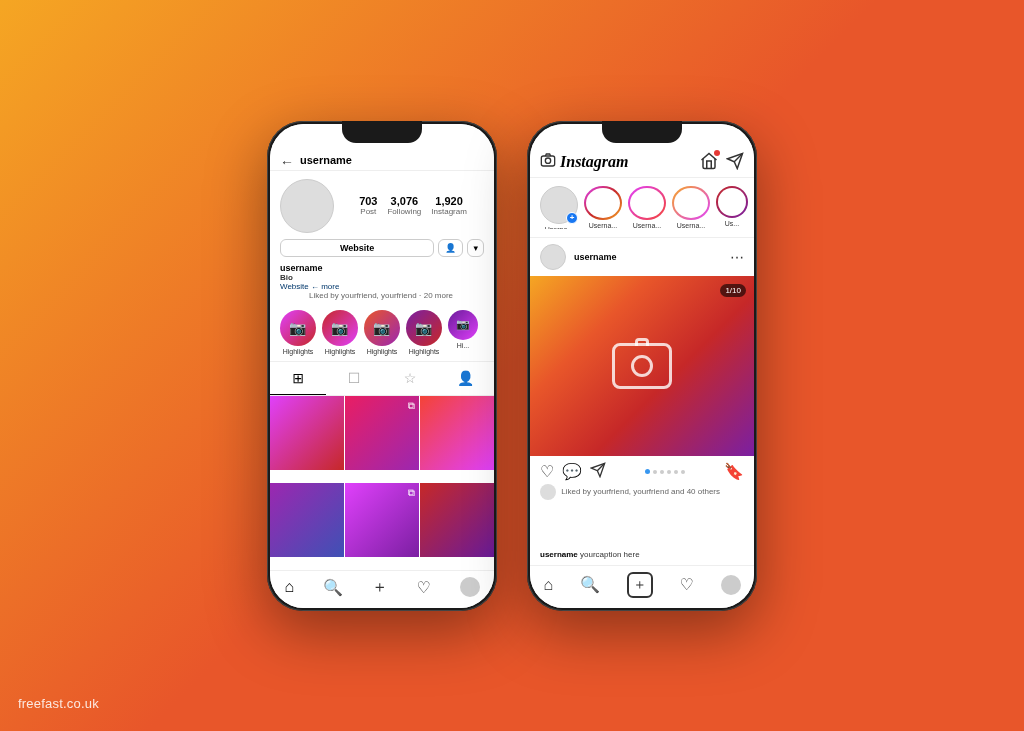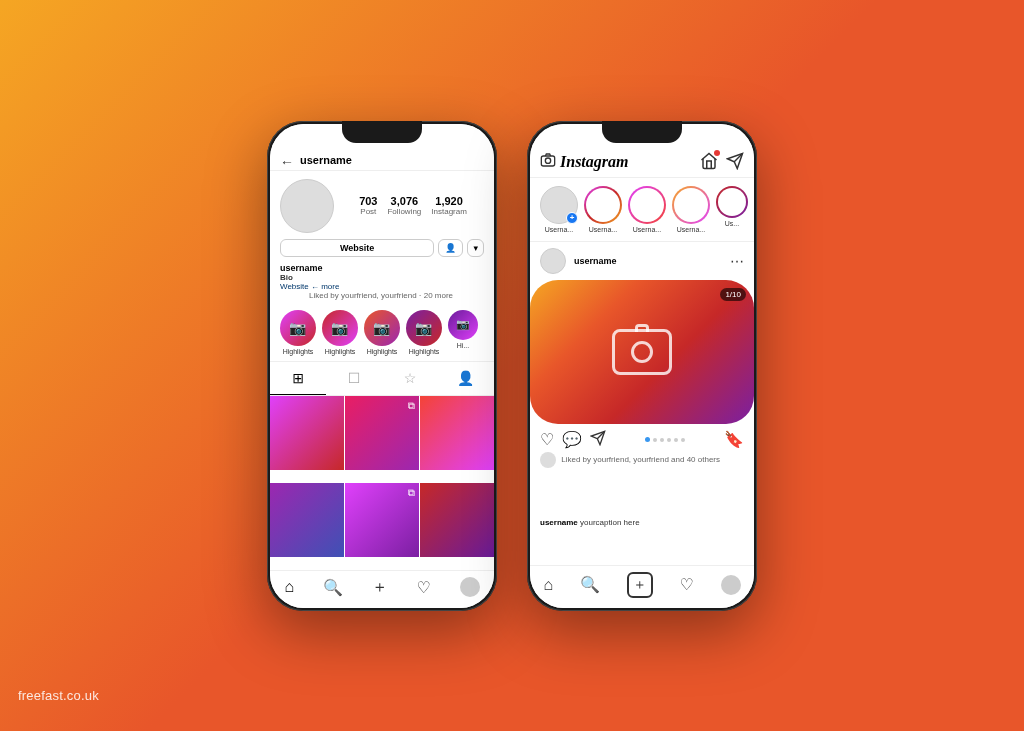--- a/index.html
+++ b/index.html
@@ -11,21 +11,21 @@
       display: flex;
       align-items: center;
       justify-content: center;
       font-family: -apple-system, BlinkMacSystemFont, 'Segoe UI', sans-serif;
       overflow: hidden;
       position: relative;
     }
 
     .watermark {
       position: absolute;
-      bottom: 28px;
+      bottom: 20px;
       left: 18px;
       font-size: 13px;
       color: rgba(255,255,255,0.85);
       font-weight: 500;
       letter-spacing: 0.2px;
     }
 
     .phones-container {
       display: flex;
       gap: 30px;
@@ -449,28 +449,27 @@
     }
 
     .post-more {
       font-size: 14px;
       color: #333;
     }
 
     
     .post-image {
       width: 100%;
-      height: 144px;
+      height: 180px;
       background: linear-gradient(135deg, #f5a623 0%, #e8562a 30%, #c62828 60%, #7b1fa2 100%);
       position: relative;
       display: flex;
       align-items: center;
       justify-content: center;
       flex-shrink: 0;
-      border-radius: 28px;
     }
 
     .post-counter-badge {
       position: absolute;
       top: 8px;
       right: 8px;
       background: rgba(0,0,0,0.6);
       color: white;
       font-size: 8px;
       padding: 2px 5px;

